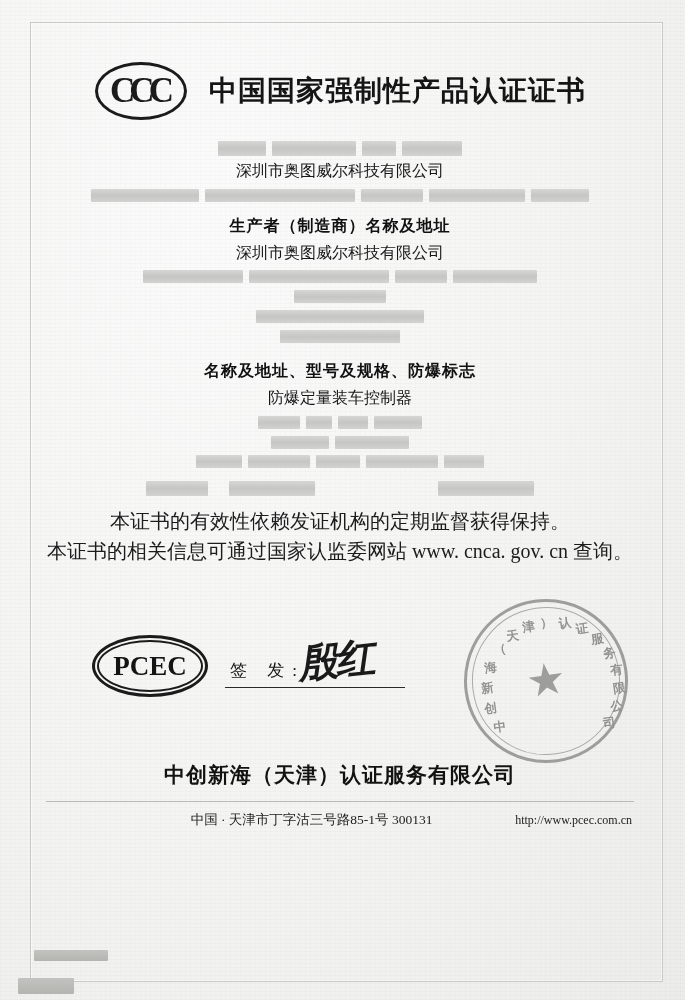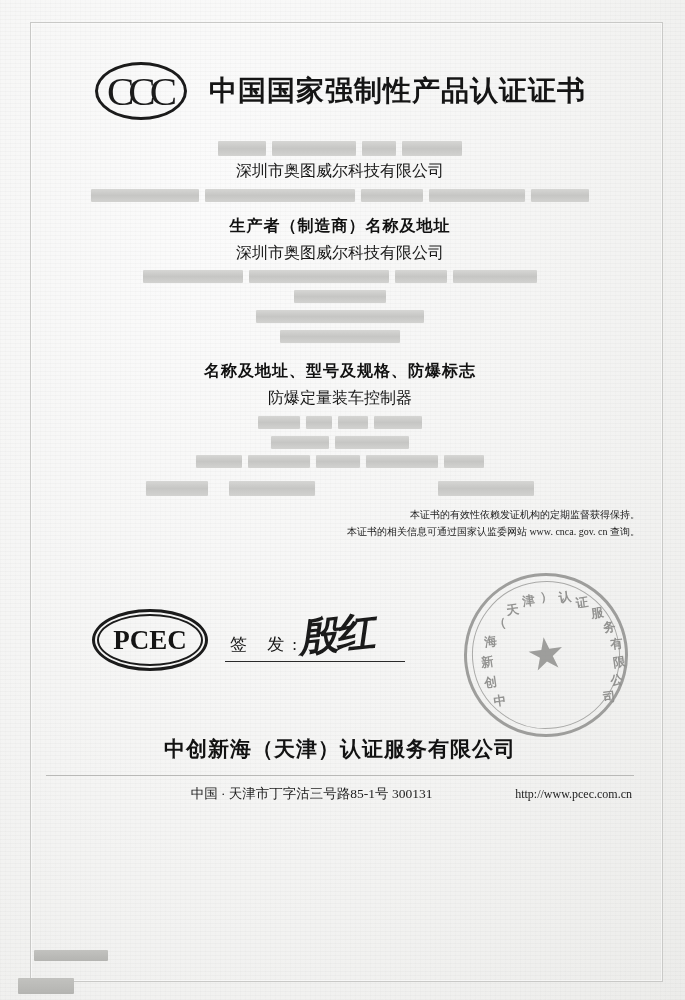--- a/index.html
+++ b/index.html
@@ -72,22 +72,22 @@
     border: 3px solid #1b1b1b;
     border-radius: 50% / 50%;
   }
   .ccc-logo .ccc-text {
     position: absolute;
     inset: 0;
     display: flex;
     align-items: center;
     justify-content: center;
     font-family: "Liberation Serif", serif;
-    font-weight: normal;
-    font-size: 41px;
+    font-weight: bold;
+    font-size: 35px;
     letter-spacing: -6px;
     color: #1b1b1b;
     padding-right: 4px;
   }
   .title-main {
     font-size: 28px;
     font-weight: bold;
     letter-spacing: 1px;
     color: #151515;
     white-space: nowrap;
@@ -125,24 +125,23 @@
     line-height: 14px;
   }
 
   .statement {
     font-size: 16px;
     font-weight: bold;
     margin: 20px 0 6px 0;
     letter-spacing: 0.3px;
   }
   .note {
-    font-size: 10px;
+    font-size: 20px;
     margin: 3px 0;
     color: #1c1c1c;
-    text-align: right;
   }
 
   
   .sign-area {
     position: relative;
     margin-top: 42px;
     height: 150px;
   }
   .pcec-logo {
     position: absolute;

